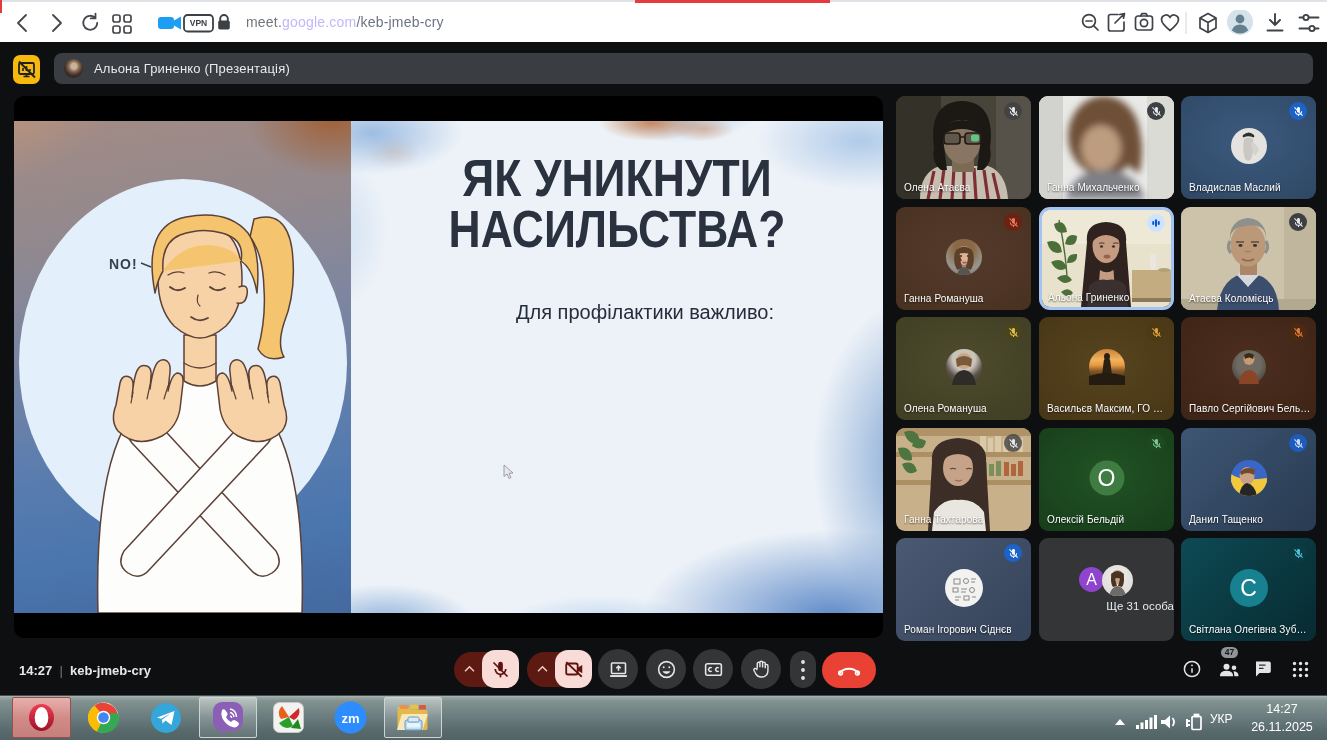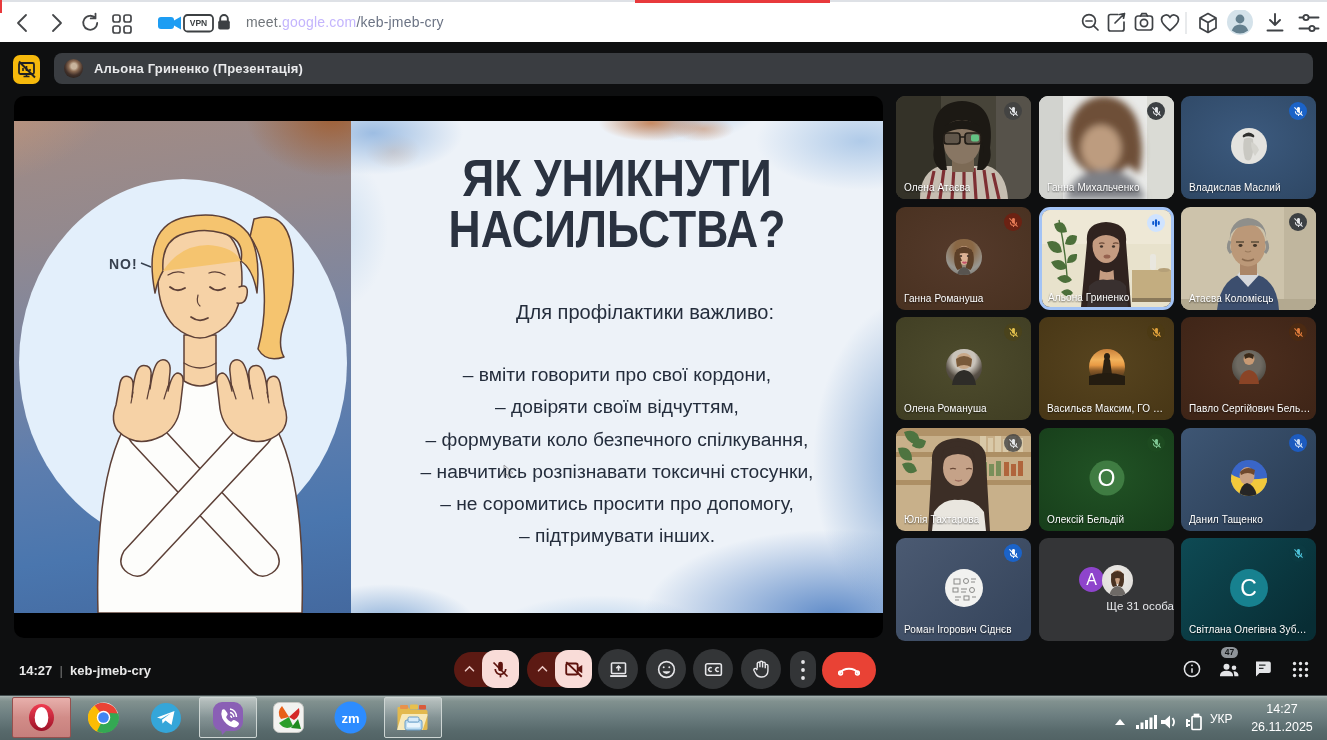--- a/index.html
+++ b/index.html
@@ -10,21 +10,21 @@
 
 #bbar { left:0; top:0; width:1327px; height:42px; background:#fff; }
 #topline { left:0; top:0; width:1327px; height:2px; background:#dee1e6; }
 #redseg { left:635px; top:0; width:195px; height:3px; background:#e8393c; }
 #rednotch { left:0; top:0; width:2px; height:13px; background:#e8393c; }
 
 
 #ysq { left:13px; top:55px; width:27px; height:29px; border-radius:7px; background:#f6b90c; }
 #pill { left:54px; top:53px; width:1259px; height:31px; border-radius:8px; background:#3a3d41; }
 #pillav { left:10px; top:6px; width:19px; height:19px; border-radius:50%; background:radial-gradient(circle at 52% 38%, #c8b49c 18%, #8a6a52 34%, #42312a 58%, #211c19 90%); }
-#pilltxt { left:40px; top:8px; font-size:13px; font-weight:bold; color:#e9eaec; letter-spacing:.2px; }
+#pilltxt { left:40px; top:8px; font-size:13px; font-weight:normal; color:#e9eaec; letter-spacing:.2px; }
 
 
 #share { left:14px; top:96px; width:869px; height:542px; border-radius:10px; background:#000; overflow:hidden; }
 #slide { left:0; top:25px; width:869px; height:492px; overflow:hidden; background:#edf2f8; }
 #sleft { left:0; top:0; width:337px; height:492px; overflow:hidden;
   background:
    radial-gradient(ellipse 120px 85px at 318px -5px, rgba(160,90,42,.88), rgba(160,90,42,0) 72%),
    radial-gradient(ellipse 230px 175px at -55px -65px, rgba(211,156,118,.95), rgba(211,156,118,0) 75%),
    linear-gradient(171deg, #a28b84 0%, #93898e 22%, #7d86a0 42%, #5c7dae 64%, #4a76ae 82%, #44699f 100%);
 }
@@ -190,21 +190,20 @@
         radial-gradient(ellipse 150px 230px at 570px 340px, rgba(104,148,202,.9), rgba(104,148,202,0) 72%),
         radial-gradient(ellipse 250px 115px at 480px 495px, rgba(88,134,198,.95), rgba(88,134,198,0) 75%),
         radial-gradient(ellipse 130px 60px at 35px 505px, rgba(116,159,209,.85), rgba(116,159,209,0) 70%),
         radial-gradient(ellipse 150px 48px at 250px 508px, rgba(158,194,230,.7), rgba(158,194,230,0) 70%)
       "></div>
       <div class="abs" style="left:0;top:31px;width:532px;text-align:center;font-size:44.5px;line-height:45.2px;font-weight:bold;color:#2a3240;letter-spacing:0;transform:scaleY(1.15);transform-origin:top">ЯК УНИКНУТИ<br>НАСИЛЬСТВА?</div>
       <div class="abs" style="left:0;top:180px;width:588px;text-align:center;font-size:20px;color:#242d3c">Для профілактики важливо:</div>
       <svg class="abs" style="left:152px;top:343px" width="12" height="16" viewBox="0 0 12 16">
           <path d="M1 1 L1 12.5 L4 10 L6 14.5 L8 13.5 L6 9.3 L10 9 Z" fill="#e8e8ea" stroke="#8a8a90" stroke-width=".8"></path>
         </svg>
-      <div class="abs" style="left:0;top:238px;width:532px;text-align:center;font-size:19.2px;line-height:32.3px;color:#242d3c">– вміти говорити про свої кордони,<br>– довіряти своїм відчуттям,<br>– формувати коло безпечного спілкування,<br>– навчитись розпізнавати токсичні стосунки,<br>– не соромитись просити про допомогу,<br>– підтримувати інших.</div>
     </div>
   </div>
 </div>
 
 <div class="tile" style="left:896px;top:96px">
  <svg width="135" height="103" viewBox="0 0 135 103">
   <rect width="135" height="103" fill="#474439"></rect>
   <rect width="45" height="103" fill="#343228"></rect>
   <rect x="100" width="35" height="103" fill="#56524a"></rect>
   <g>
@@ -458,21 +457,21 @@
   <g>
    <path d="M36 34 Q34 12 62 10 Q92 12 90 34 L94 103 L32 103 Z" fill="#3c2e26"></path>
    <ellipse cx="62" cy="40" rx="15" ry="18" fill="#c5a288"></ellipse>
    <path d="M45 36 Q44 14 62 13 Q80 14 79 36 Q74 26 62 26 Q50 26 45 36 Z" fill="#3c2e26"></path>
    <path d="M46 30 q16 -10 32 0 l-2 -8 q-14 -7 -28 0 Z" fill="#3c2e26"></path>
    <path d="M54 41 q3 -1.2 6 0 M70 41 q3 -1.2 6 0" stroke="#6b4a38" stroke-width="1.3" fill="none"></path>
    <path d="M59 52 q3.5 2 7 0" stroke="#9c6a5c" stroke-width="1.3" fill="none"></path>
    <path d="M38 84 Q48 70 62 72 Q78 70 88 84 L90 103 L36 103 Z" fill="#e9e6df"></path>
   </g>
  </svg>
- <div class="nm">Юлія Тахтарова</div>
+ <div class="nm">Ганна Тахтарова</div>
  <div class="mic" style="background:rgba(55,58,61,.75)">
       <svg width="13" height="13" viewBox="0 0 24 24">
         <rect x="9.4" y="3.5" width="5.2" height="10.5" rx="2.6" fill="#e8eaed"></rect>
         <path d="M6.3 11.5 a5.7 5.7 0 0 0 11.4 0" stroke="#e8eaed" stroke-width="1.9" fill="none"></path>
         <line x1="12" y1="17.4" x2="12" y2="20.5" stroke="#e8eaed" stroke-width="1.9"></line>
         <line x1="4.5" y1="4.5" x2="19.5" y2="19.5" stroke="#e8eaed" stroke-width="1.9"></line>
       </svg>
     </div>
 </div>
 

